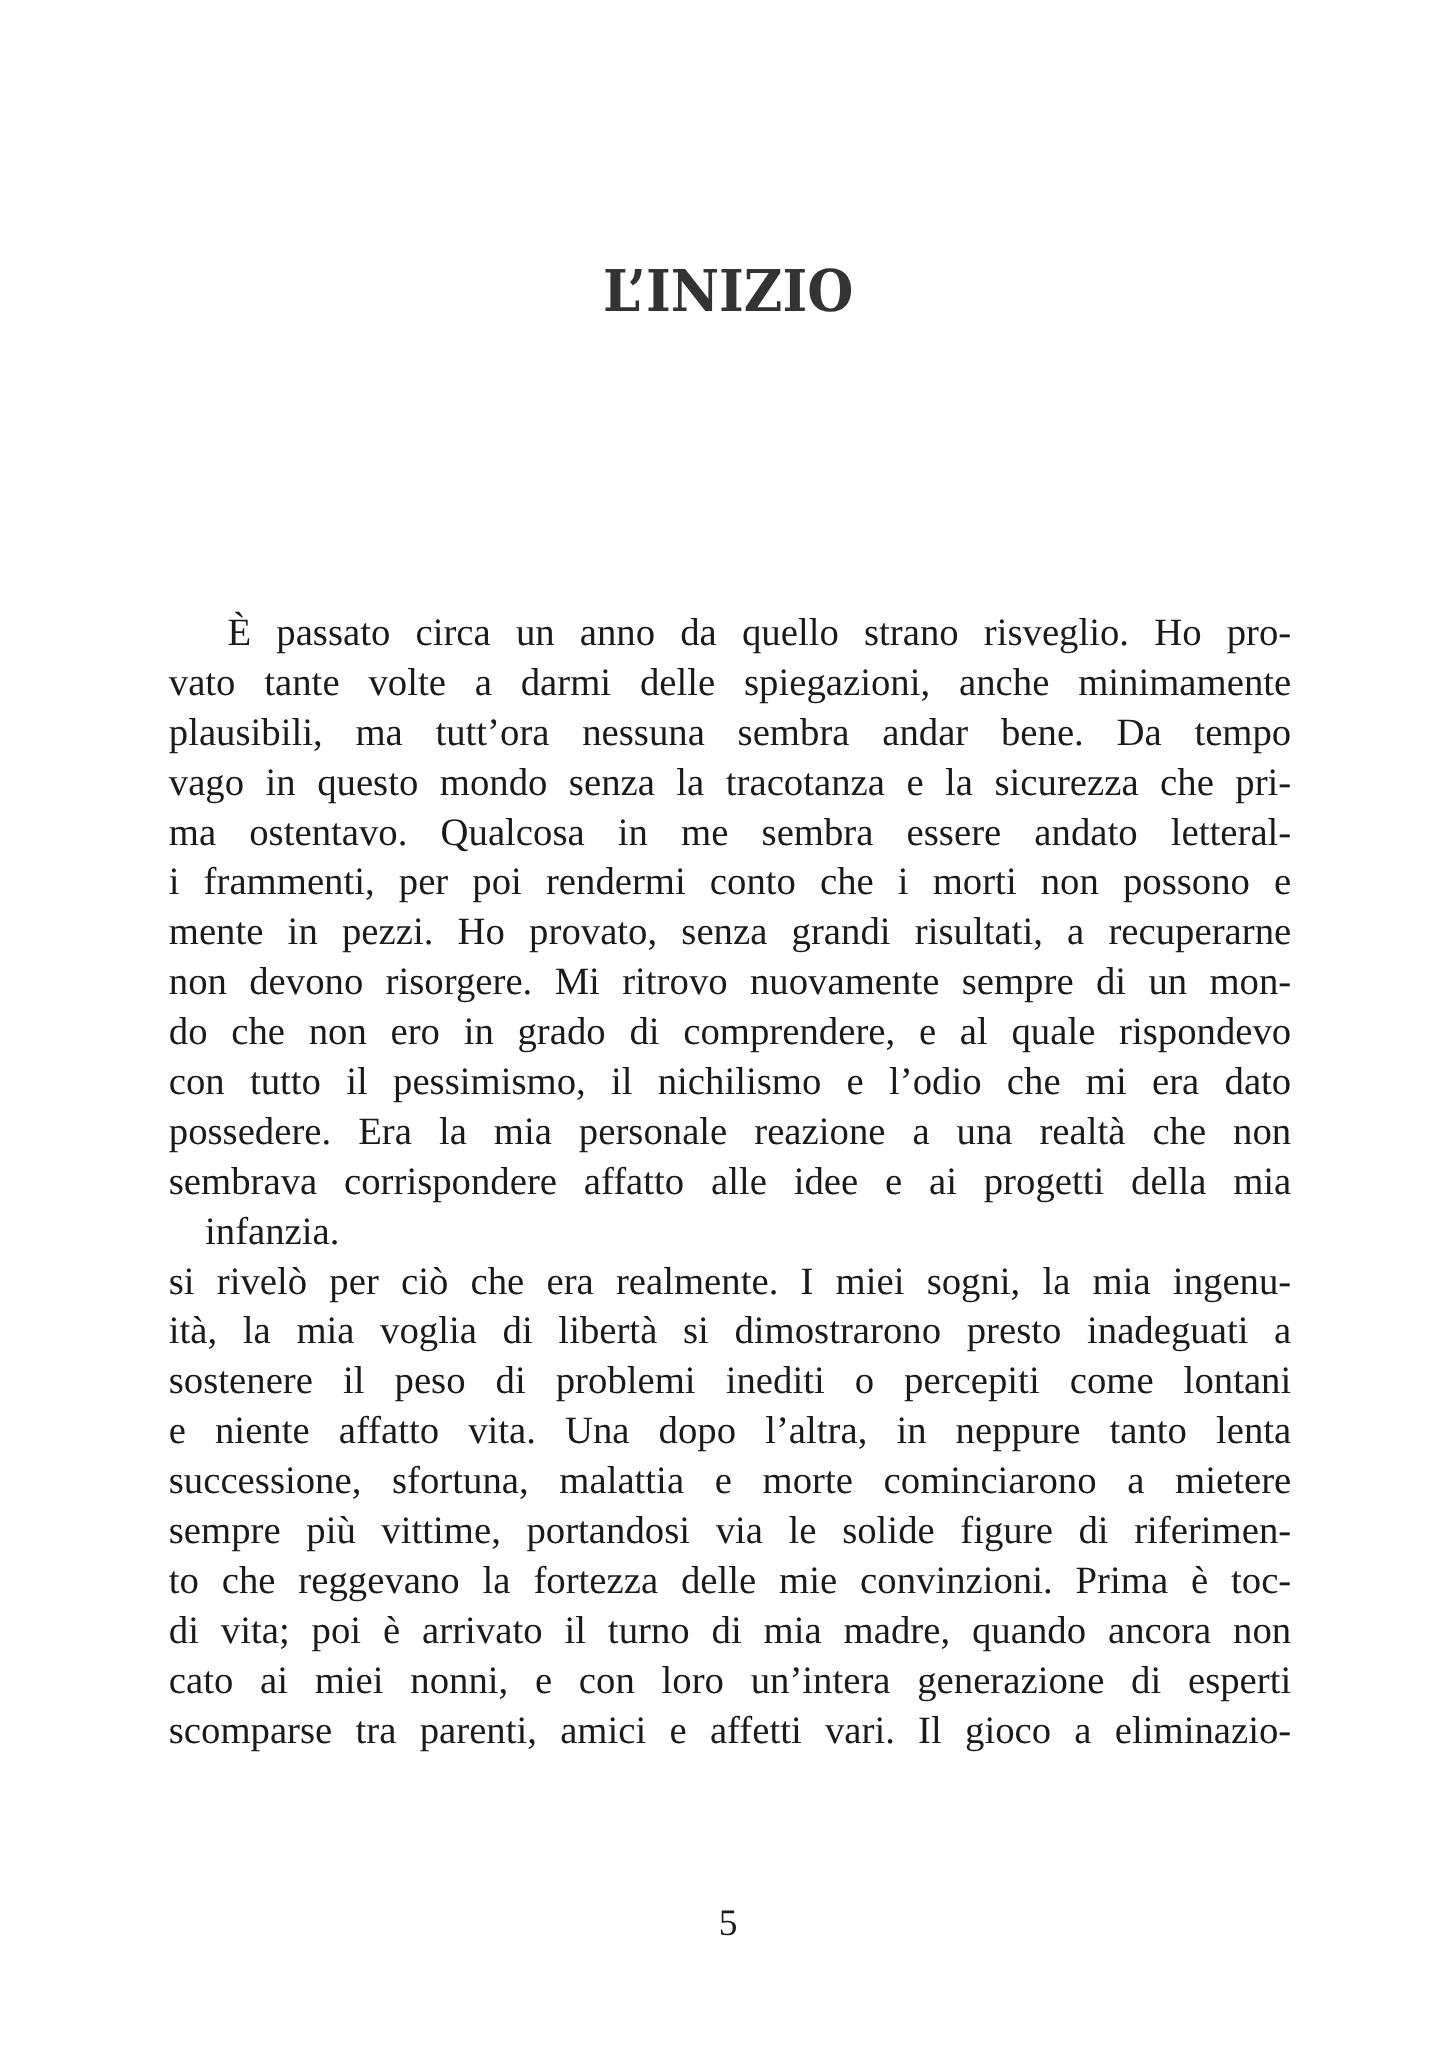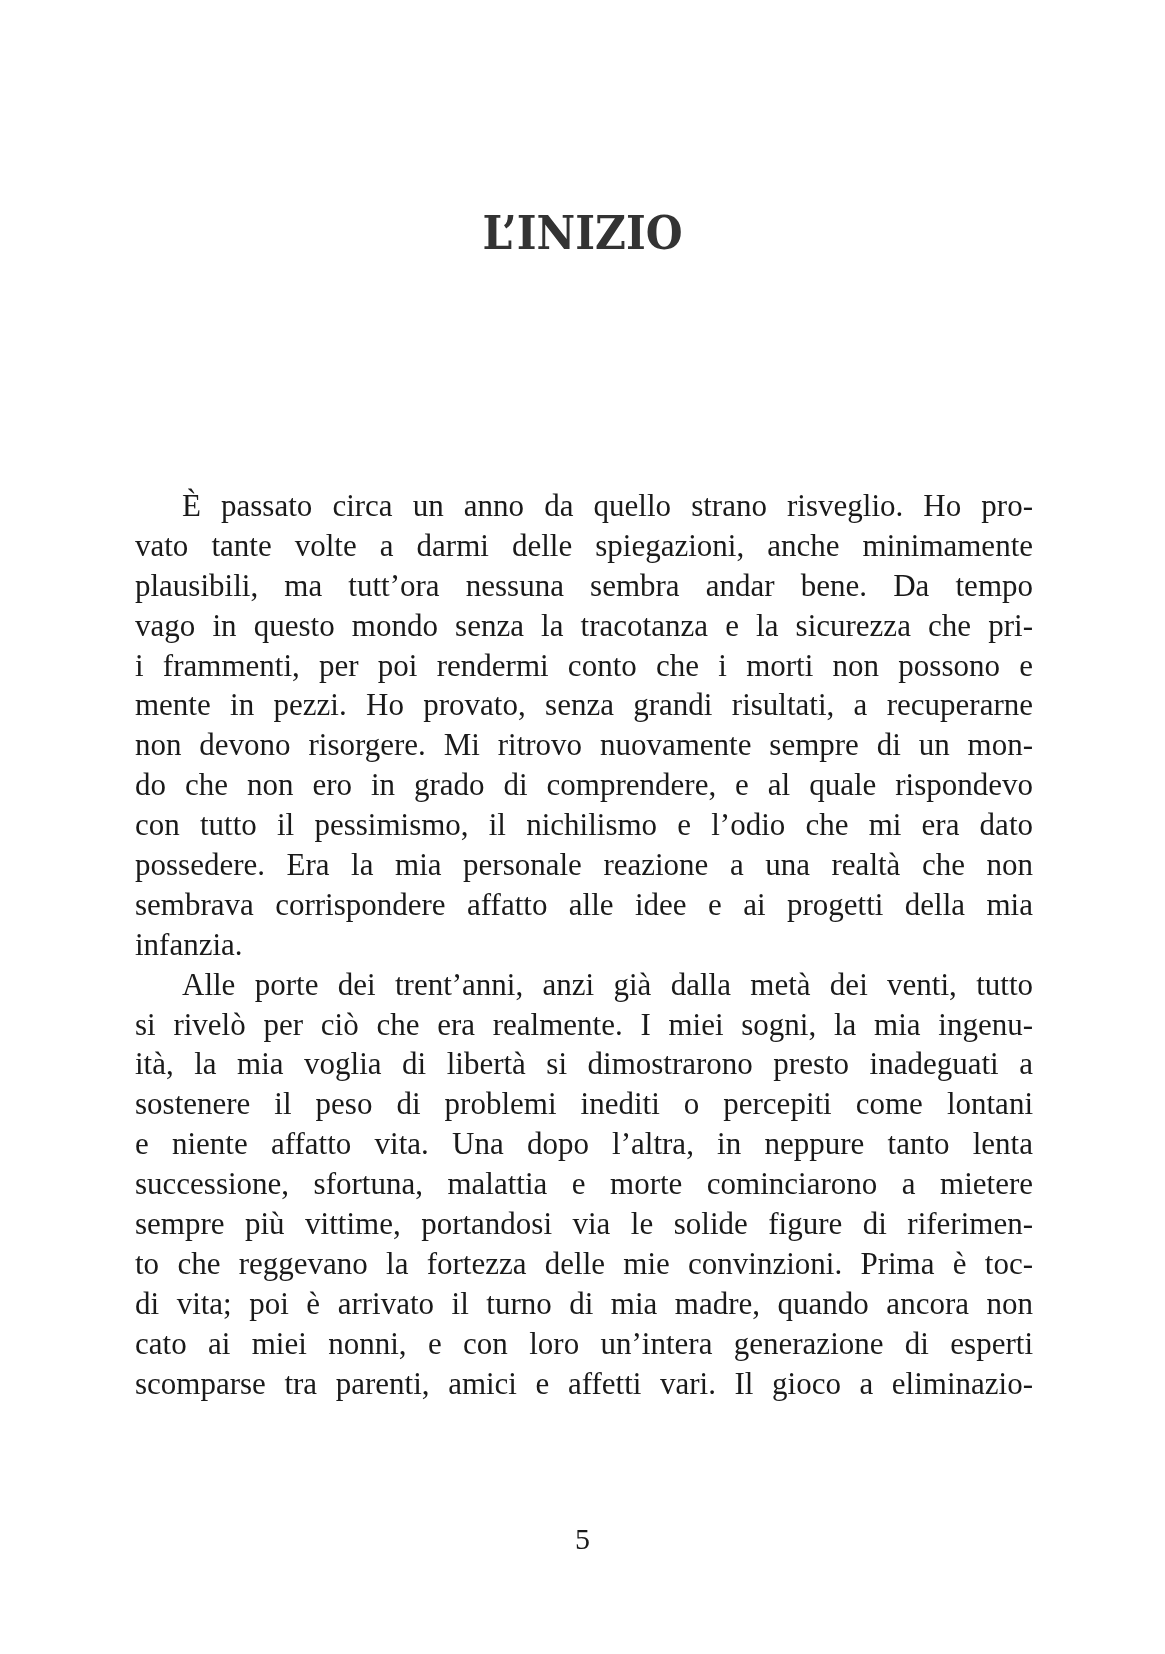--- a/index.html
+++ b/index.html
@@ -17,51 +17,51 @@
       position: absolute; left: 135px; top: 486px; width: 898px;
       font-family: "Liberation Serif", serif;
       font-size: 31px; color: #1a1a1a;
     }
     .line {
       display: block; height: 39.9px; line-height: 39.9px;
       white-space: nowrap;
       text-align: justify; text-align-last: justify;
     }
     .line.indent { padding-left: 47px; }
-    .line.last { text-align-last: left; }
+    .line.last { text-align-last: left; margin-left: 29px; }
     .page-number {
       position: absolute; left: 0; width: 1165px; top: 1522px;
       text-align: center;
       font-family: "Liberation Serif", serif;
       font-size: 30px; color: #1a1a1a;
     }
   </style>
 </head>
 <body>
 
 <div class="page">
   <h1 class="title" style="margin:0;">L’INIZIO</h1>
 
   <div class="body-text">
     <div id="p0">
         <span class="line indent">È passato circa un anno da quello strano risveglio. Ho pro-</span>
         <span class="line">vato tante volte a darmi delle spiegazioni, anche minimamente</span>
         <span class="line">plausibili, ma tutt’ora nessuna sembra andar bene. Da tempo</span>
         <span class="line">vago in questo mondo senza la tracotanza e la sicurezza che pri-</span>
+        <span class="line">ma ostentavo. Qualcosa in me sembra essere andato letteral-</span>
         <span class="line">i frammenti, per poi rendermi conto che i morti non possono e</span>
         <span class="line">mente in pezzi. Ho provato, senza grandi risultati, a recuperarne</span>
         <span class="line">non devono risorgere. Mi ritrovo nuovamente sempre di un mon-</span>
         <span class="line">do che non ero in grado di comprendere, e al quale rispondevo</span>
         <span class="line">con tutto il pessimismo, il nichilismo e l’odio che mi era dato</span>
         <span class="line">possedere. Era la mia personale reazione a una realtà che non</span>
         <span class="line">sembrava corrispondere affatto alle idee e ai progetti della mia</span>
         <span class="line last">infanzia.</span>
       </div>
     <div id="p1">
-        <span class="line indent">Alle porte dei trent’anni, anzi già dalla metà dei venti, tutto</span>
         <span class="line">si rivelò per ciò che era realmente. I miei sogni, la mia ingenu-</span>
         <span class="line">ità, la mia voglia di libertà si dimostrarono presto inadeguati a</span>
         <span class="line">sostenere il peso di problemi inediti o percepiti come lontani</span>
         <span class="line">e niente affatto vita. Una dopo l’altra, in neppure tanto lenta</span>
         <span class="line">successione, sfortuna, malattia e morte cominciarono a mietere</span>
         <span class="line">sempre più vittime, portandosi via le solide figure di riferimen-</span>
         <span class="line">to che reggevano la fortezza delle mie convinzioni. Prima è toc-</span>
         <span class="line">di vita; poi è arrivato il turno di mia madre, quando ancora non</span>
         <span class="line">cato ai miei nonni, e con loro un’intera generazione di esperti</span>
         <span class="line">scomparse tra parenti, amici e affetti vari. Il gioco a eliminazio-</span>

